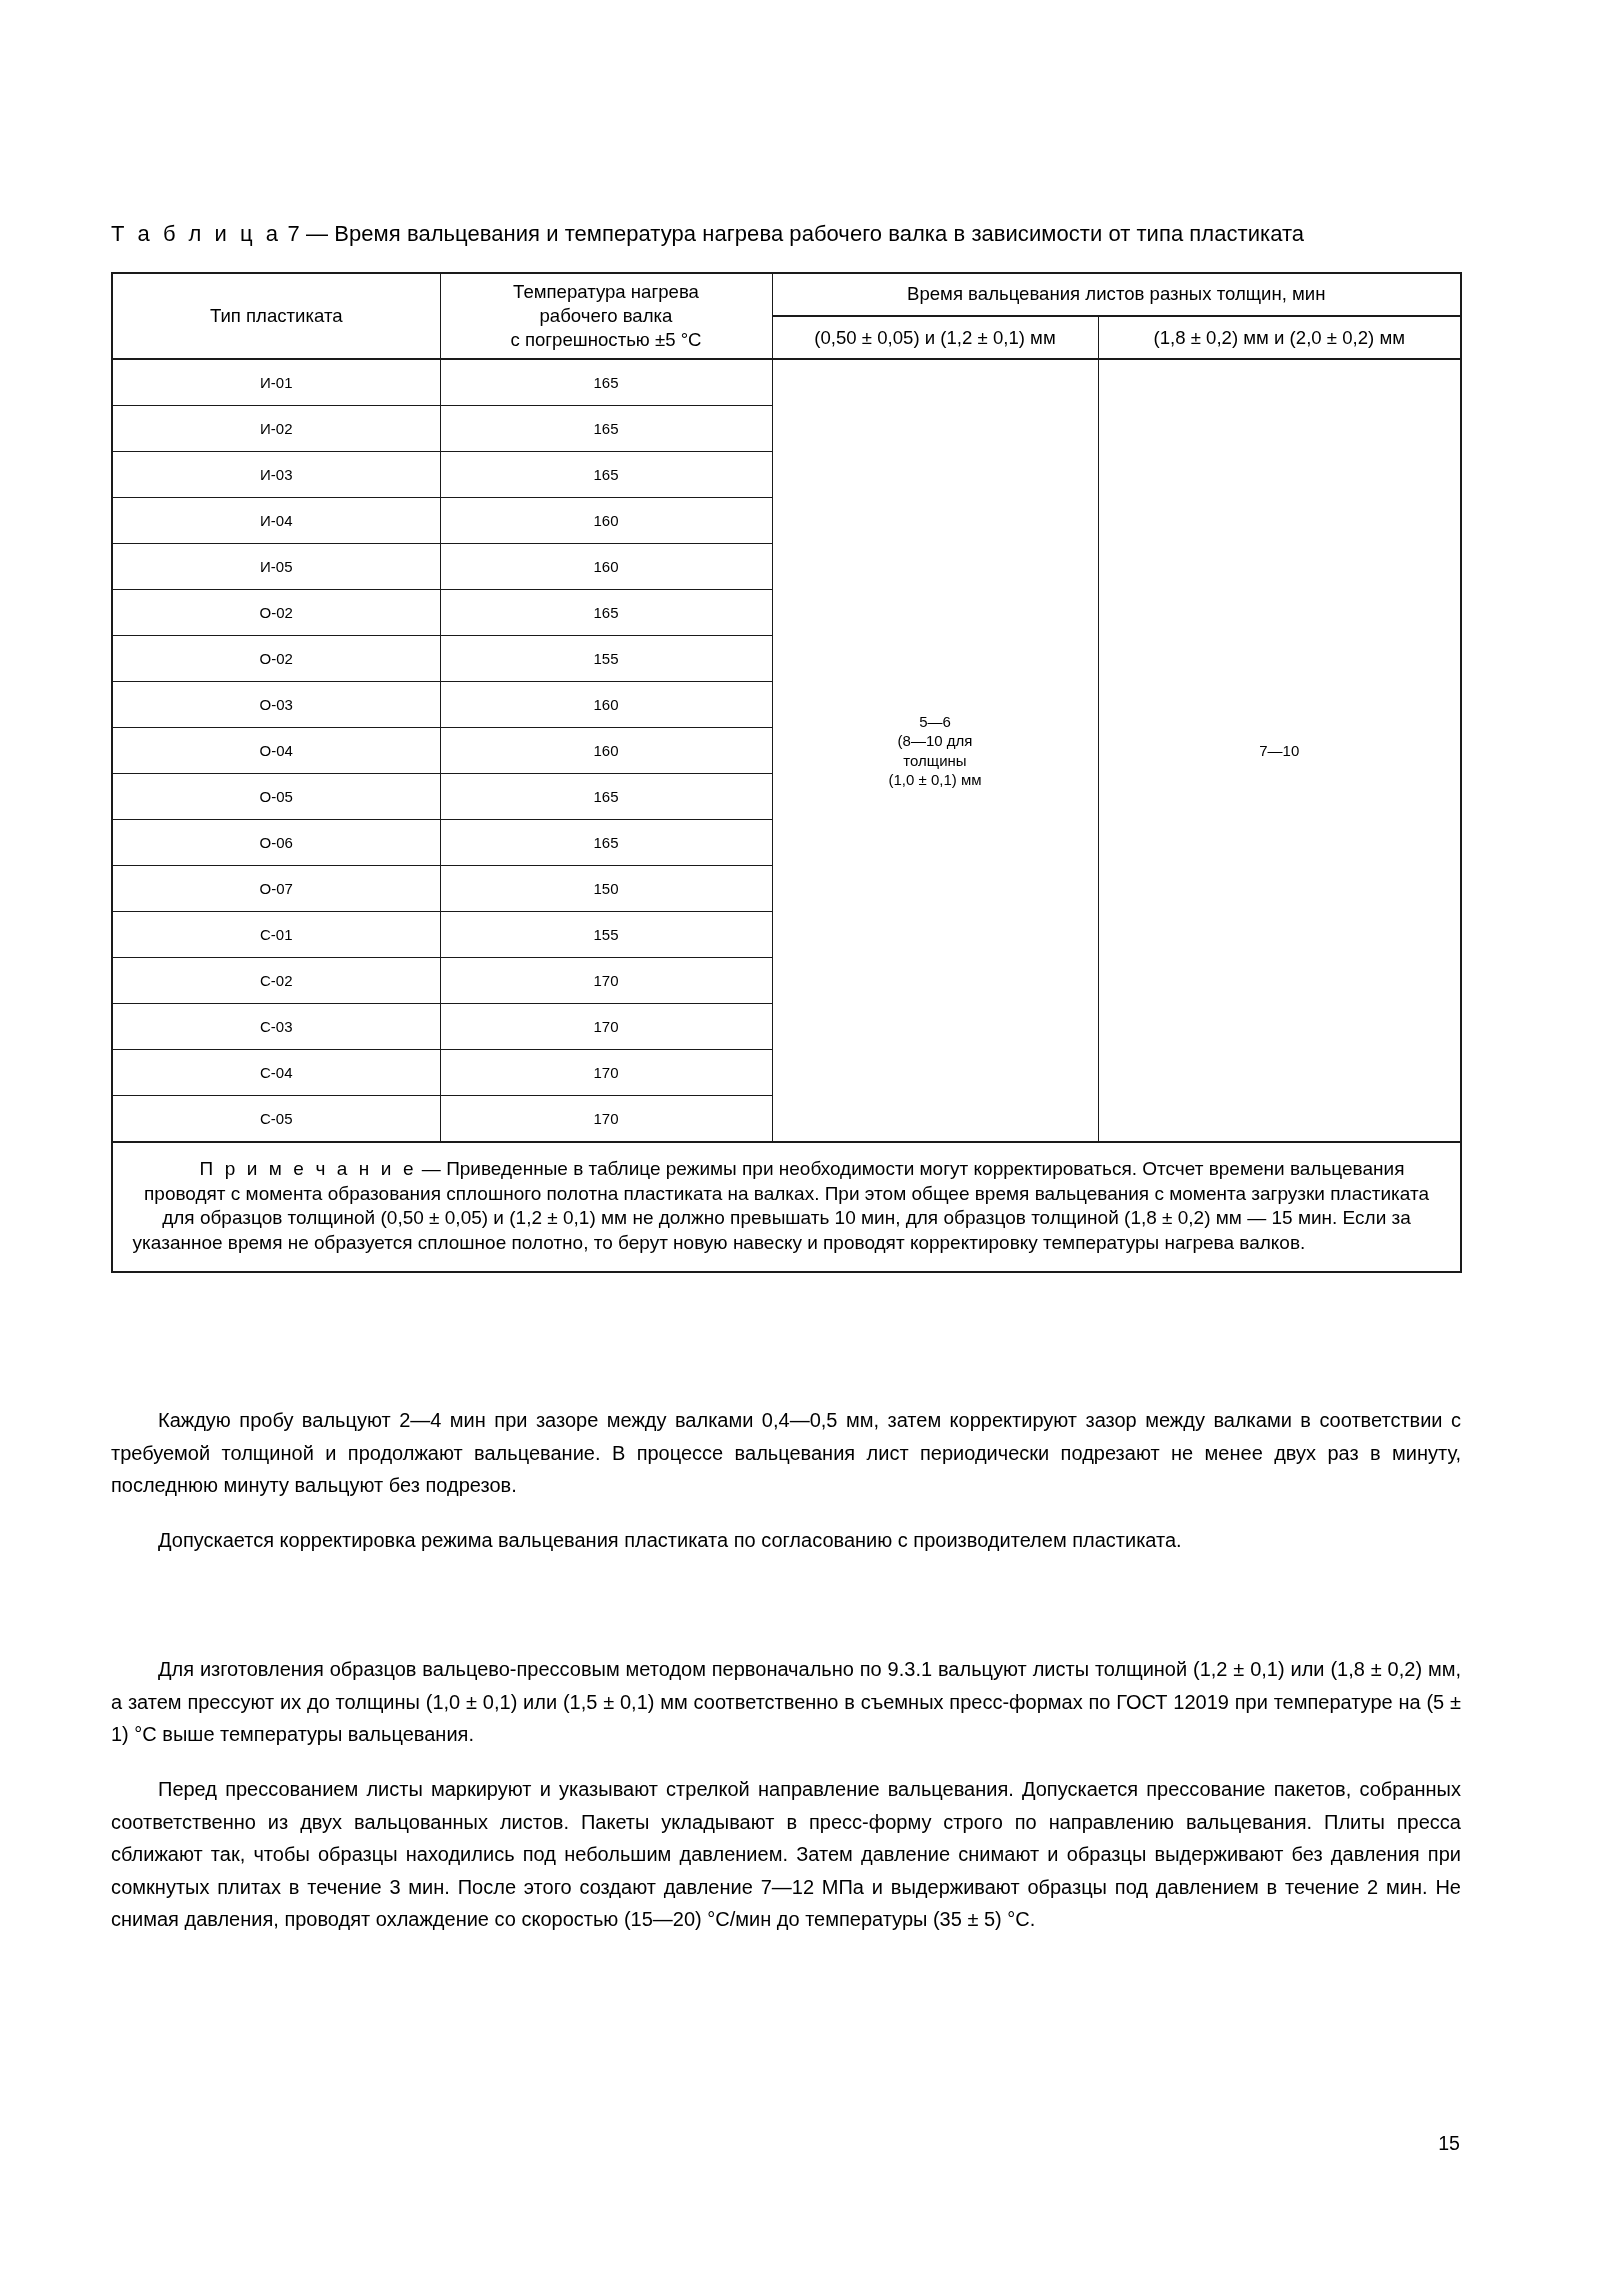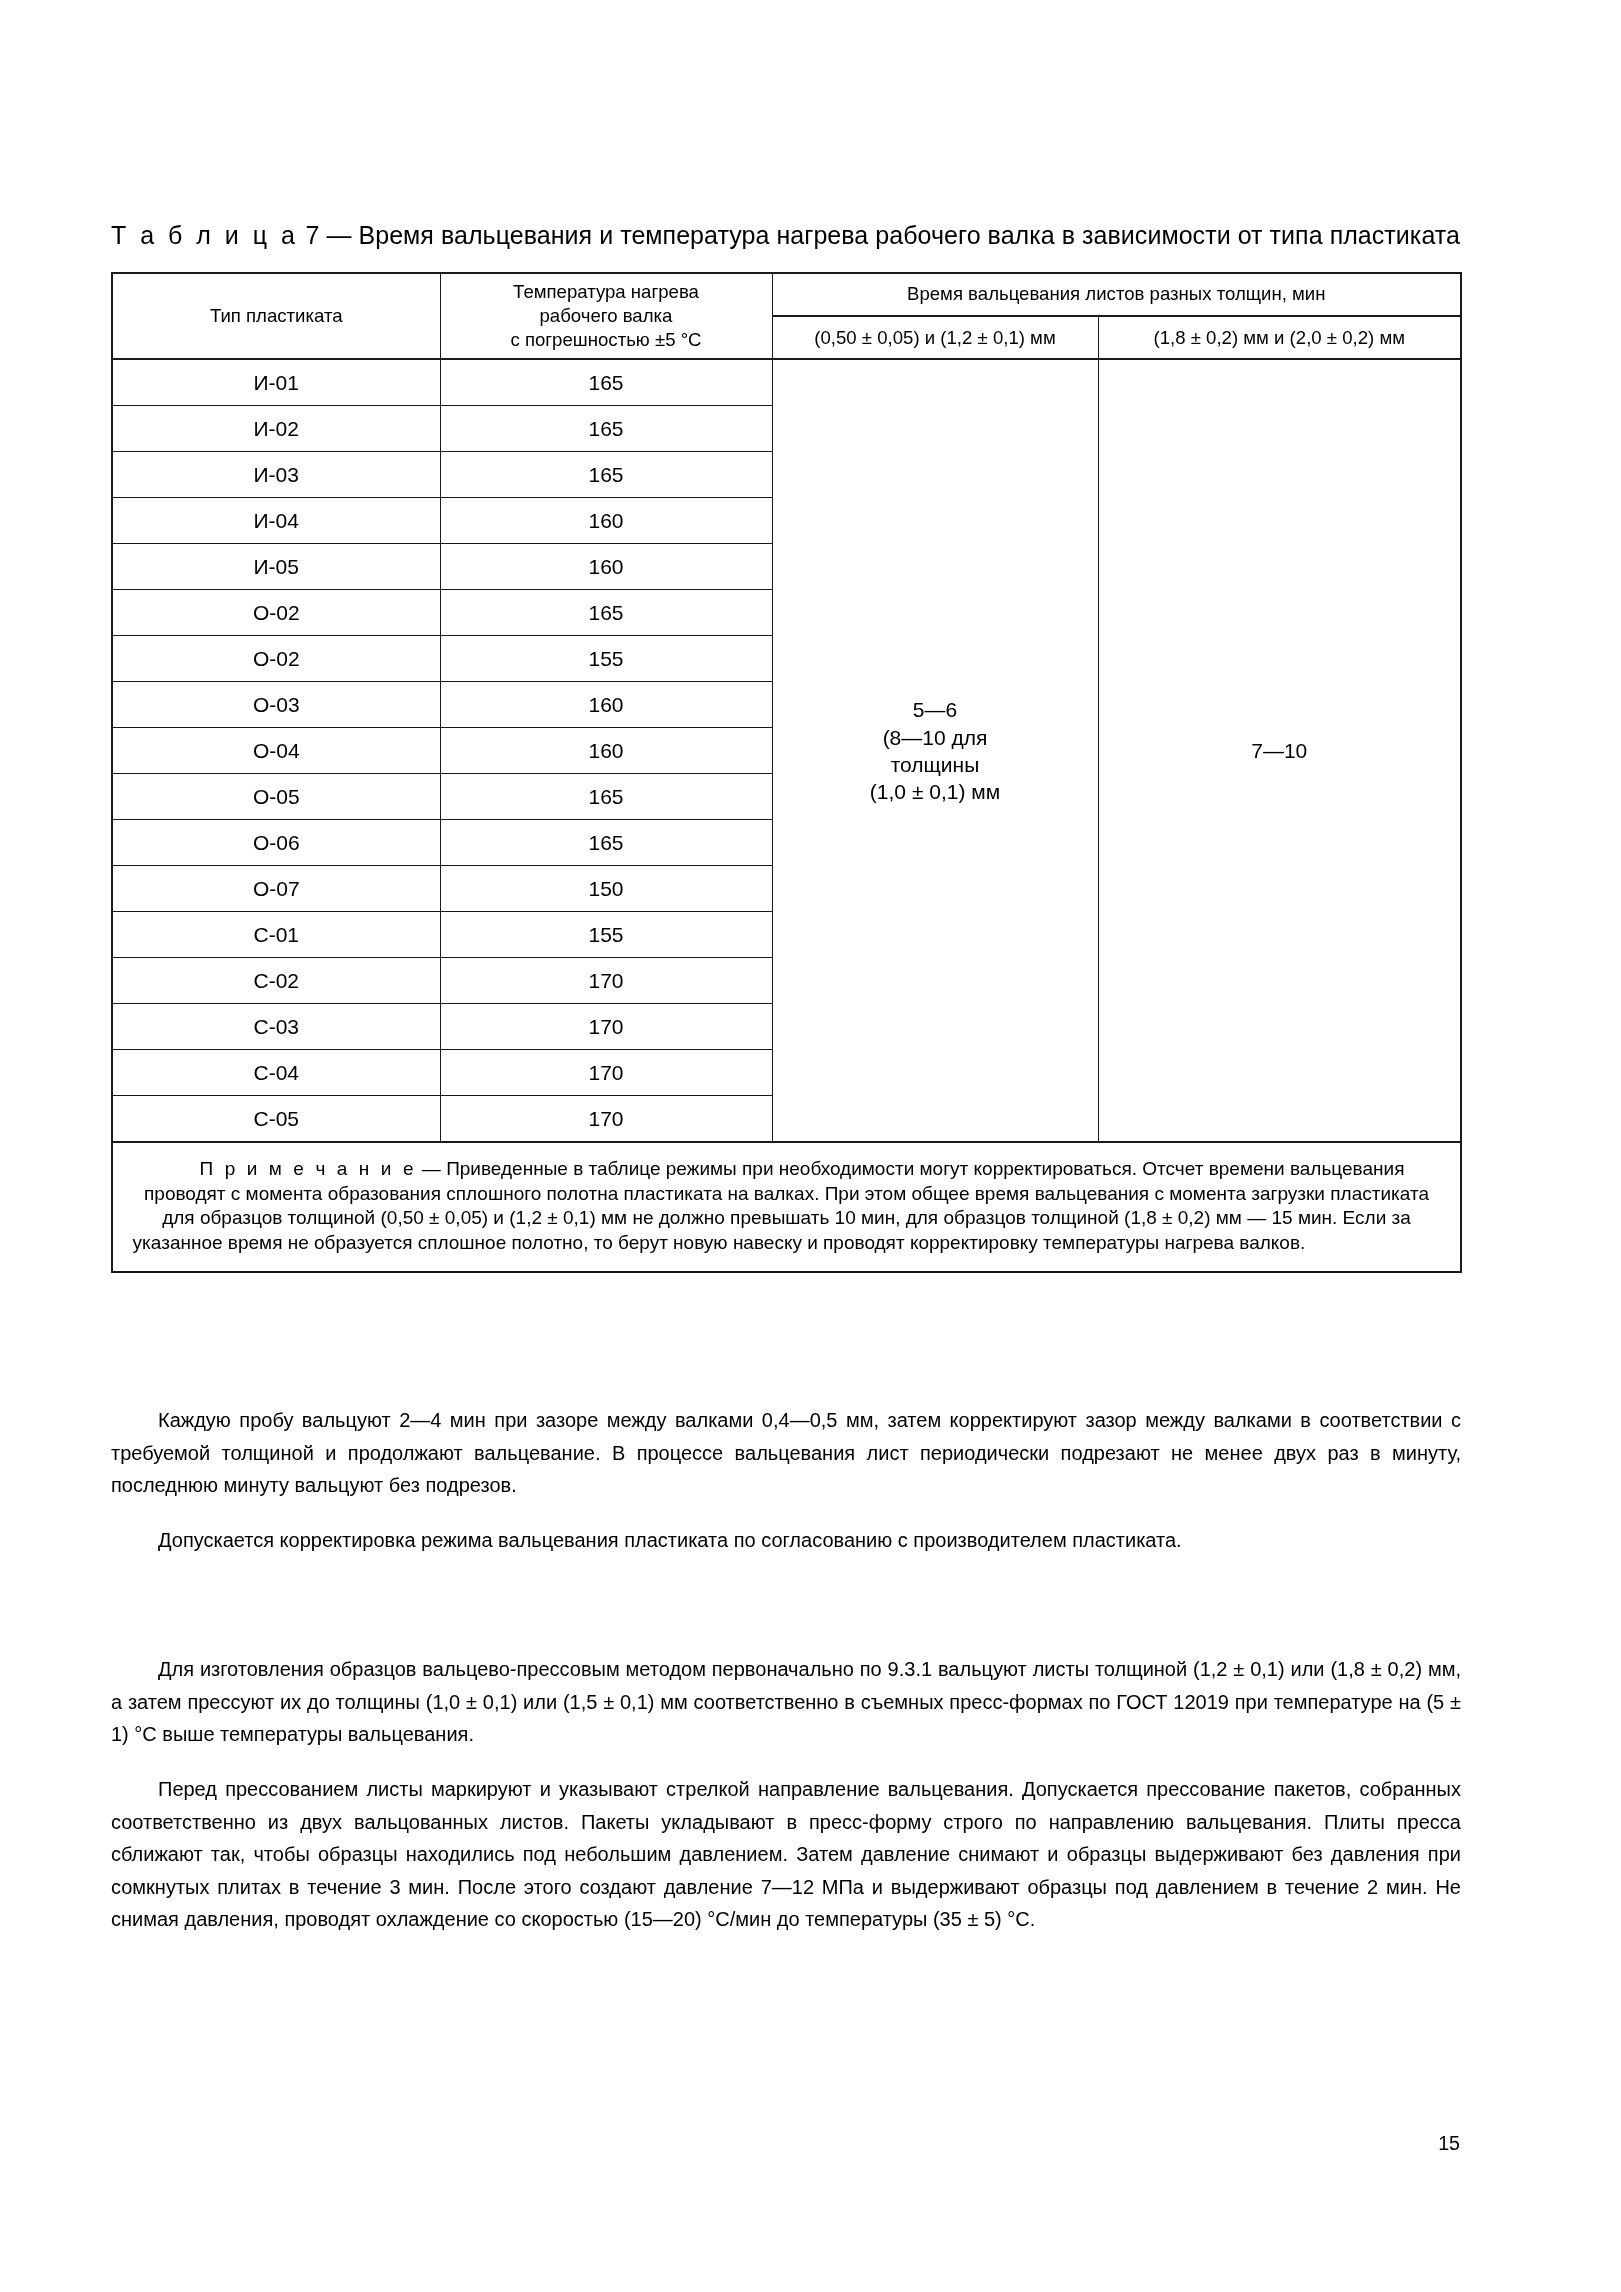--- a/index.html
+++ b/index.html
@@ -35,21 +35,21 @@
     font-weight: bold;
     letter-spacing: 0.4px;
   }
 
   
   .table-caption {
     position: absolute;
     top: 221px;
     left: 111px;
     width: 1362px;
-    font-size: 25px;
+    font-size: 22px;
     letter-spacing: 0.05px;
     white-space: nowrap;
   }
   .table-caption .tbl-word {
     letter-spacing: 3.5px;
   }
 
   
   .tbl-wrap {
     position: absolute;
@@ -84,21 +84,21 @@
   }
   .hdr-bottom-row td {
     border-top: 2px solid #1a1a1a;
     border-bottom: 2px solid #1a1a1a !important;
   }
   .hdr-tall {
     border-bottom: 2px solid #1a1a1a !important;
   }
   .data-row td {
     height: 45px;
-    font-size: 21px;
+    font-size: 15px;
     margin-top: 46px;
   }
   .c-type  { width: 328px; }
   .c-temp  { width: 332px; }
   .c-thin  { width: 326px; }
   .c-thick { width: 363px; }
 
   .merged-cell {
     border-bottom: 2px solid #1a1a1a !important;
     font-size: 19.6px;

